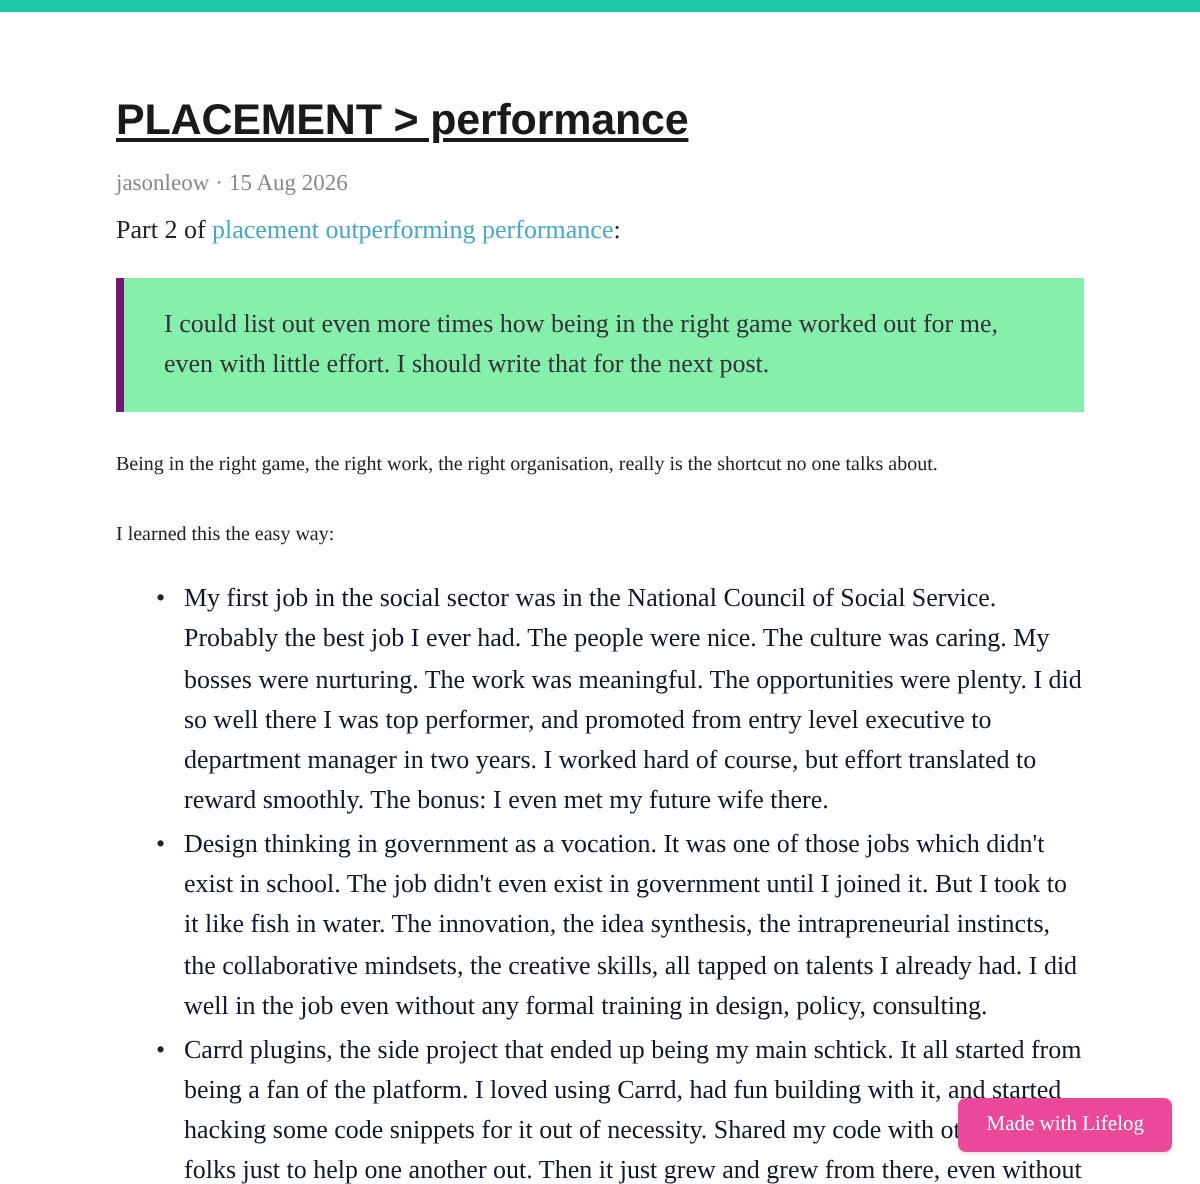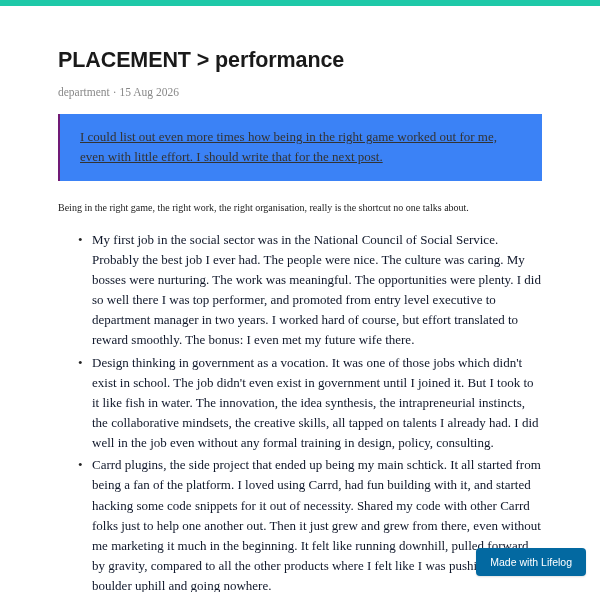--- a/index.html
+++ b/index.html
@@ -24,20 +24,21 @@
     padding: 0 58px;
     box-sizing: border-box;
   }
   .title {
     font-family: "Liberation Sans", sans-serif;
     font-size: 21.5px;
     font-weight: bold;
     color: #1a1a1a;
     margin: 42px 0 0 0;
     letter-spacing: -0.1px;
+    text-decoration: underline;
   }
   .meta {
     font-family: "Liberation Serif", serif;
     font-size: 11.5px;
     color: #888888;
     margin-top: 13px;
   }
   .meta .dot {
     margin: 0 3px;
   }
@@ -45,27 +46,26 @@
     font-size: 13px;
     color: #222222;
     margin-top: 9px;
   }
   .partof a {
     color: #4aa8c4;
     text-decoration: none;
   }
   .callout {
     margin-top: 16px;
-    background: #3b82f6;
-    border-left: 2px solid #701a75;
+    background: #86efac;
+    border-left: 4px solid #701a75;
     padding: 13px 18px 14px 20px;
     font-size: 13px;
     line-height: 1.55;
     color: #333333;
-    text-decoration: underline;
   }
   p.body-text {
     font-size: 10px;
     line-height: 1.55;
     color: #222222;
     margin: 19px 0 0 0;
   }
   ul.points {
     margin: 14px 0 0 0;
     padding-left: 34px;
@@ -82,50 +82,54 @@
     content: "\2022";
     position: absolute;
     left: -14px;
     top: 0;
     color: #222222;
   }
   .badge {
     position: absolute;
     right: 14px;
     bottom: 16px;
-    background: #0369a1;
+    background: #ec4899;
     color: #ffffff;
-    font-family: Liberation Sans, sans-serif;
+    font-family: Liberation Serif, serif;
     font-size: 10.5px;
     padding: 8px 14px;
     border-radius: 4px;
     box-shadow: 0 1px 2px rgba(0,0,0,0.12);
     cursor: pointer;
     white-space: nowrap;
     margin-left: 28px;
   }
 </style>
 </head>
 <body>
 
 <div class="top-bar"></div>
 
 <div class="page">
 
   <h1 class="title">PLACEMENT &gt; performance</h1>
 
   <div class="meta">
-    <span>department</span><span class="dot">·</span><span>15 Aug 2026</span>
+    <span>jasonleow</span><span class="dot">·</span><span>15 Aug 2026</span>
   </div>
 
+  <div class="partof">
+    <span>Part 2 of </span><a href="#">placement outperforming performance</a><span>:</span>
+  </div>
 
   <div class="callout">I could list out even more times how being in the right game worked out for me, even with little effort. I should write that for the next post.</div>
 
   <p class="body-text">Being in the right game, the right work, the right organisation, really is the shortcut no one talks about.</p>
 
+  <p class="body-text">I learned this the easy way:</p>
 
   <ul class="points">
     <li>My first job in the social sector was in the National Council of Social Service. Probably the best job I ever had. The people were nice. The culture was caring. My bosses were nurturing. The work was meaningful. The opportunities were plenty. I did so well there I was top performer, and promoted from entry level executive to department manager in two years. I worked hard of course, but effort translated to reward smoothly. The bonus: I even met my future wife there.</li>
     <li>Design thinking in government as a vocation. It was one of those jobs which didn't exist in school. The job didn't even exist in government until I joined it. But I took to it like fish in water. The innovation, the idea synthesis, the intrapreneurial instincts, the collaborative mindsets, the creative skills, all tapped on talents I already had. I did well in the job even without any formal training in design, policy, consulting.</li>
     <li>Carrd plugins, the side project that ended up being my main schtick. It all started from being a fan of the platform. I loved using Carrd, had fun building with it, and started hacking some code snippets for it out of necessity. Shared my code with other Carrd folks just to help one another out. Then it just grew and grew from there, even without me marketing it much in the beginning. It felt like running downhill, pulled forward by gravity, compared to all the other products where I felt like I was pushing a boulder uphill and going nowhere.</li>
   </ul>
 
 </div>
 
 <div class="badge">Made with Lifelog</div>

